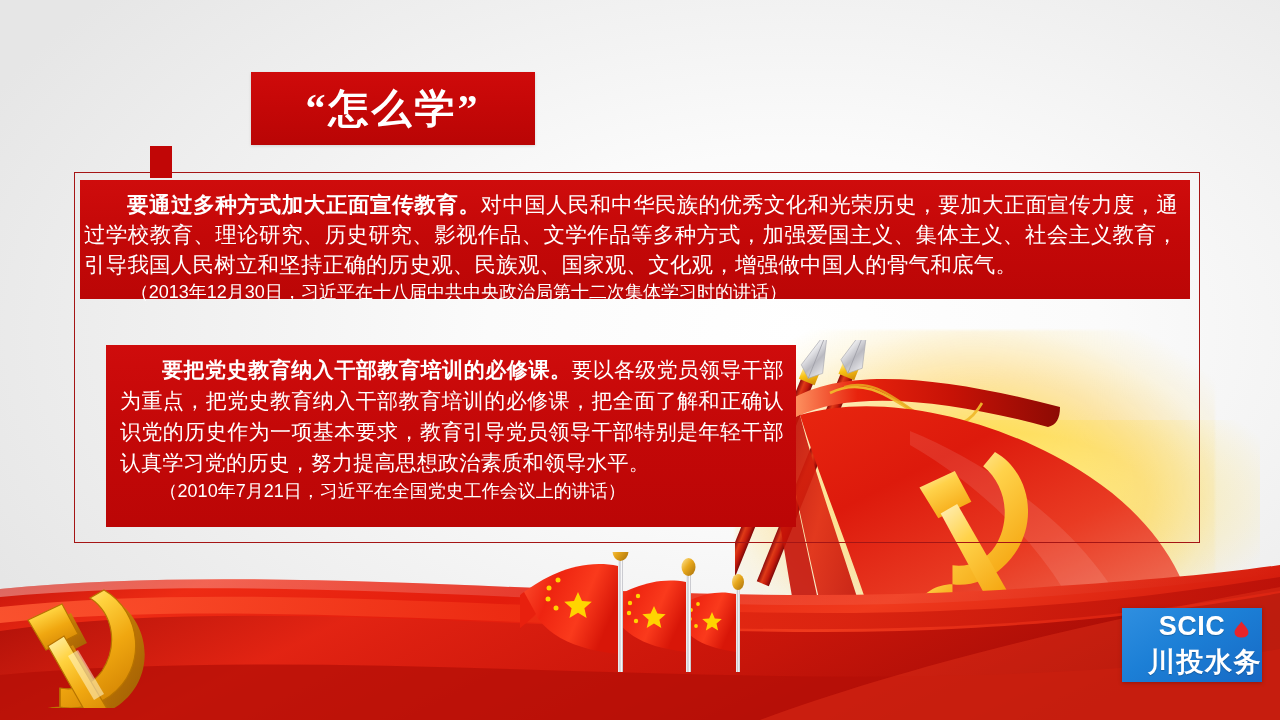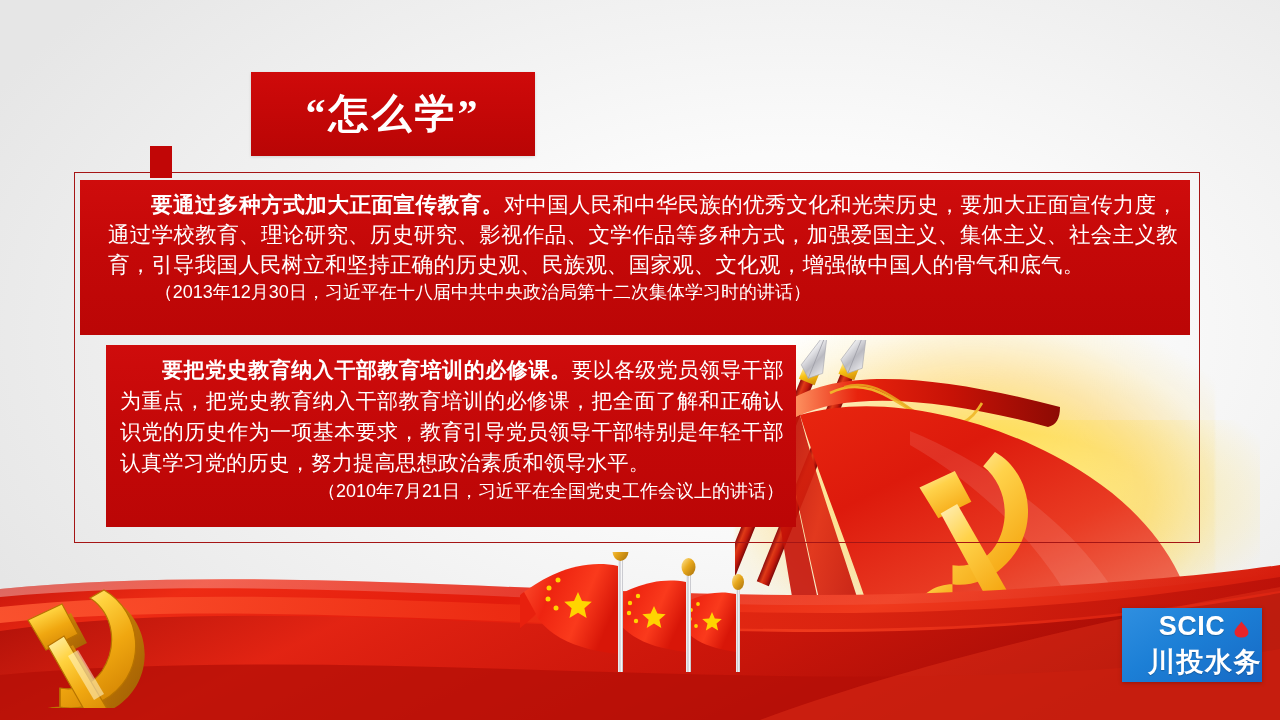--- a/index.html
+++ b/index.html
@@ -56,21 +56,21 @@
   
   .cn-flags { position: absolute; left: 520px; top: 552px; width: 300px; height: 120px; }
 
   
   .ribbon { position: absolute; left: 0; bottom: 0; width: 1280px; height: 185px; }
 
   
   .title-banner {
     position: absolute;
     left: 251px; top: 72px;
-    width: 284px; height: 84px;
+    width: 284px; height: 73px;
     background: linear-gradient(180deg, #cf0a0a 0%, #c40707 50%, #b90505 100%);
     display: flex;
     align-items: center;
     justify-content: center;
     box-shadow: 0 1px 3px rgba(0,0,0,0.13);
   }
   .title-text {
     color: #ffffff;
     font-size: 40px;
     font-weight: 700;
@@ -98,22 +98,22 @@
 
   
   .quote-panel {
     position: absolute;
     background: linear-gradient(180deg, #cf0c0c 0%, #c40808 45%, #bb0606 100%);
     color: #ffffff;
     box-sizing: border-box;
   }
   .quote-a {
     left: 80px; top: 180px;
-    width: 1110px; height: 155px;
-    padding: 10px 12px 6px 28px;
+    width: 1110px; height: 119px;
+    padding: 10px 12px 6px 4px;
   }
   .quote-b {
     left: 80px; top: 345px;
     width: 690px; height: 182px;
     padding: 10px 12px 6px 14px;
     margin-left: 26px;
   }
 
   .q-body {
     font-size: 21.5px;
@@ -130,21 +130,21 @@
   }
   .q-cite {
     margin-top: 2px;
     font-size: 18px;
     line-height: 20px;
     padding-left: 2.6em;
     font-family: "Liberation Sans", "DejaVu Sans", sans-serif;
     letter-spacing: 0;
   }
   .quote-b .q-body { font-size: 21px; line-height: 31px; }
-  .quote-b .q-cite { padding-left: 2.2em; text-align: right; }
+  .quote-b .q-cite { padding-left: 2.2em; }
 
   
   .logo {
     position: absolute;
     left: 1122px; top: 608px;
     width: 140px; height: 74px;
     background: linear-gradient(150deg, #2f8fe0 0%, #1c7fd6 45%, #1769c4 100%);
     border-radius: 0;
     box-shadow: 0 1px 4px rgba(0,0,0,0.25);
     overflow: hidden;

